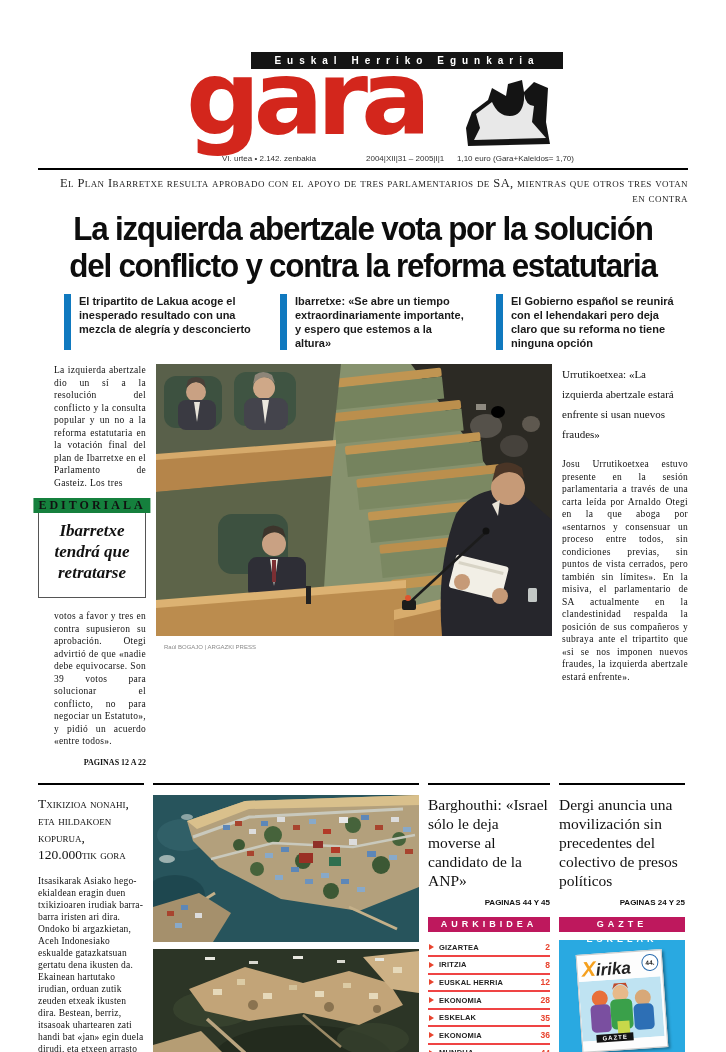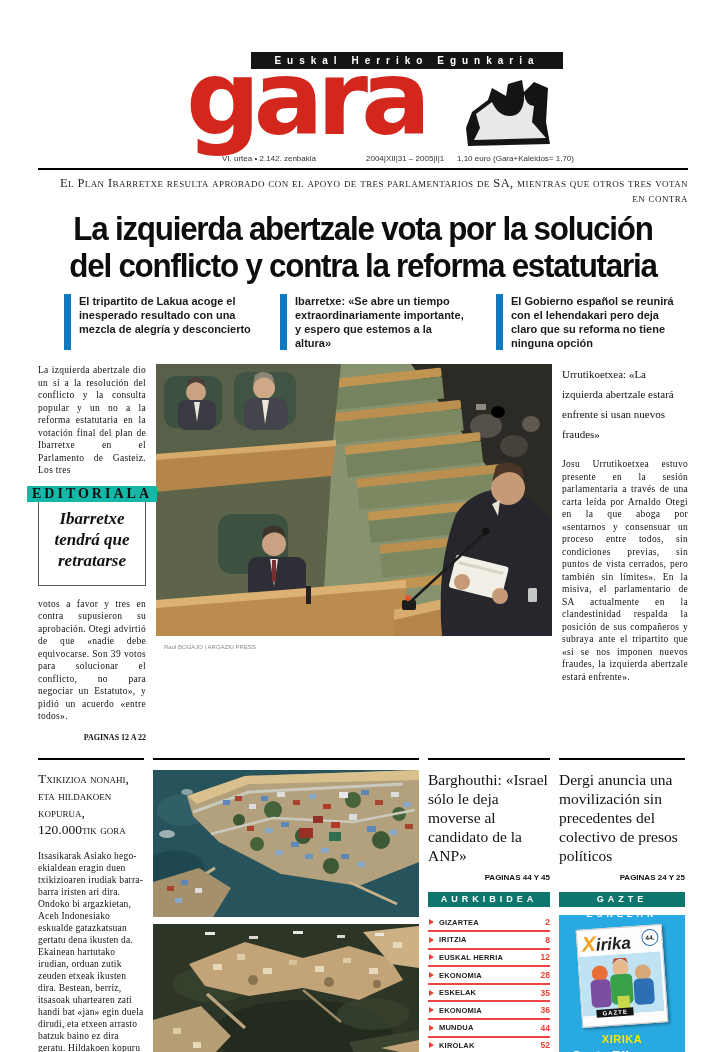--- a/index.html
+++ b/index.html
@@ -25,41 +25,41 @@
   .headline{margin:2px 0 10px 0;text-align:center;}
   .headline div{font-weight:bold;font-size:33px;line-height:37px;letter-spacing:-1.3px;white-space:nowrap;
         transform:scaleX(.95);transform-origin:50% 50%;color:#0d0d0d;}
   .blurbs{display:grid;grid-template-columns:1fr 1fr 1fr;column-gap:26px;margin:8px 2px 14px 2px;padding-left:24px;}
   .blurb{display:flex;}
   .blurb .bar{width:7px;background:#1079bf;margin-right:8px;flex:none;}
   .blurb p{margin:0;font-weight:bold;font-size:11px;line-height:14px;color:#1a1a1a;}
   
   .main-grid{display:grid;grid-template-columns:108px 396px 126px;column-gap:10px;}
   .serif{font-family:"Liberation Serif",serif;}
-  .col-intro p{margin:0 0 10px 0;font-size:9.5px;line-height:12.5px;text-align:justify;letter-spacing:.3px;}
+  .col-intro p{margin:0 0 10px 16px;font-size:9.5px;line-height:12.5px;text-align:justify;letter-spacing:.3px;}
   .editorial-box{border:1.5px solid #555;margin:14px 0 12px 0;padding:10px 4px 14px 4px;position:relative;text-align:center;}
-  .editorial-label{position:absolute;top:-6px;left:50%;transform:translateX(-50%);background:#14b8a6;
-        padding:0 5px;font-size:14px;font-weight:bold;letter-spacing:3px;white-space:nowrap;}
+  .editorial-label{position:absolute;top:-6px;left:50%;transform:translateX(-50%);background:#15803d;
+        padding:0 5px;font-size:12px;font-weight:bold;letter-spacing:3px;white-space:nowrap;}
   .editorial-title{font-weight:bold;font-style:italic;font-size:17px;line-height:21px;margin-top:6px;}
   .pages-ref{font-size:8px;font-weight:bold;text-align:right;margin-top:2px;}
   .photo-frame{width:396px;}
   .caption-row{display:flex;justify-content:space-between;align-items:baseline;margin-top:4px;}
   .caption{font-size:9px;font-weight:bold;color:#1a1a1a;}
   .credit{font-size:6px;color:#8a8a8a;white-space:nowrap;margin-left:8px;}
   .right-title{font-size:11px;line-height:20px;margin:0 0 14px 0;font-weight:normal;}
   .right-body{font-size:9.5px;line-height:12.5px;text-align:justify;letter-spacing:.3px;margin:0;}
   
   .bottom-grid{display:grid;grid-template-columns:106px 266px 122px 126px;column-gap:9px;margin-top:16px;}
   .bottom-grid>div{border-top:2px solid #000;padding-top:10px;}
   .tsunami-title{font-variant:small-caps;font-size:13.5px;line-height:17px;margin:0 0 12px 0;font-weight:normal;}
   .tsunami-body{font-size:9.5px;line-height:12px;text-align:left;margin:0;letter-spacing:.2px;}
   .sat-photos svg{display:block;}
   .sat-gap{height:7px;}
   .mini-title{font-size:15.5px;line-height:19px;margin:0 0 8px 0;font-weight:normal;}
-  .black-header{background:#0f766e;color:#fff;font-weight:bold;font-size:9px;line-height:15px;height:15px;
+  .black-header{background:#be185d;color:#fff;font-weight:bold;font-size:9px;line-height:15px;height:15px;
         text-align:center;letter-spacing:4px;margin:10px 0 8px 0;}
   .idx-row{display:flex;align-items:center;height:15.6px;border-bottom:2px solid #ef4444;}
   .tri{width:0;height:0;border-top:3.5px solid transparent;border-bottom:3.5px solid transparent;
         border-left:5px solid #e8432e;margin:0 5px 0 1px;flex:none;}
   .idx-label{font-size:7.5px;font-weight:bold;color:#222;flex:1;letter-spacing:.2px;}
   .idx-page{font-size:8.5px;font-weight:bold;color:#e8432e;}
   .gazte-box{background:#29a9e1;height:182px;margin-top:2px;text-align:center;padding-top:12px;box-sizing:border-box;}
   .mag-cover{width:84px;height:96px;background:#fdfdfd;margin:0 auto;transform:rotate(-4deg);
         box-shadow:2px 2px 3px rgba(0,0,0,.35);position:relative;overflow:hidden;border:1px solid #ccc;}
   .mag-head{position:absolute;top:2px;left:4px;font-weight:bold;font-style:italic;font-size:17px;color:#222;}

